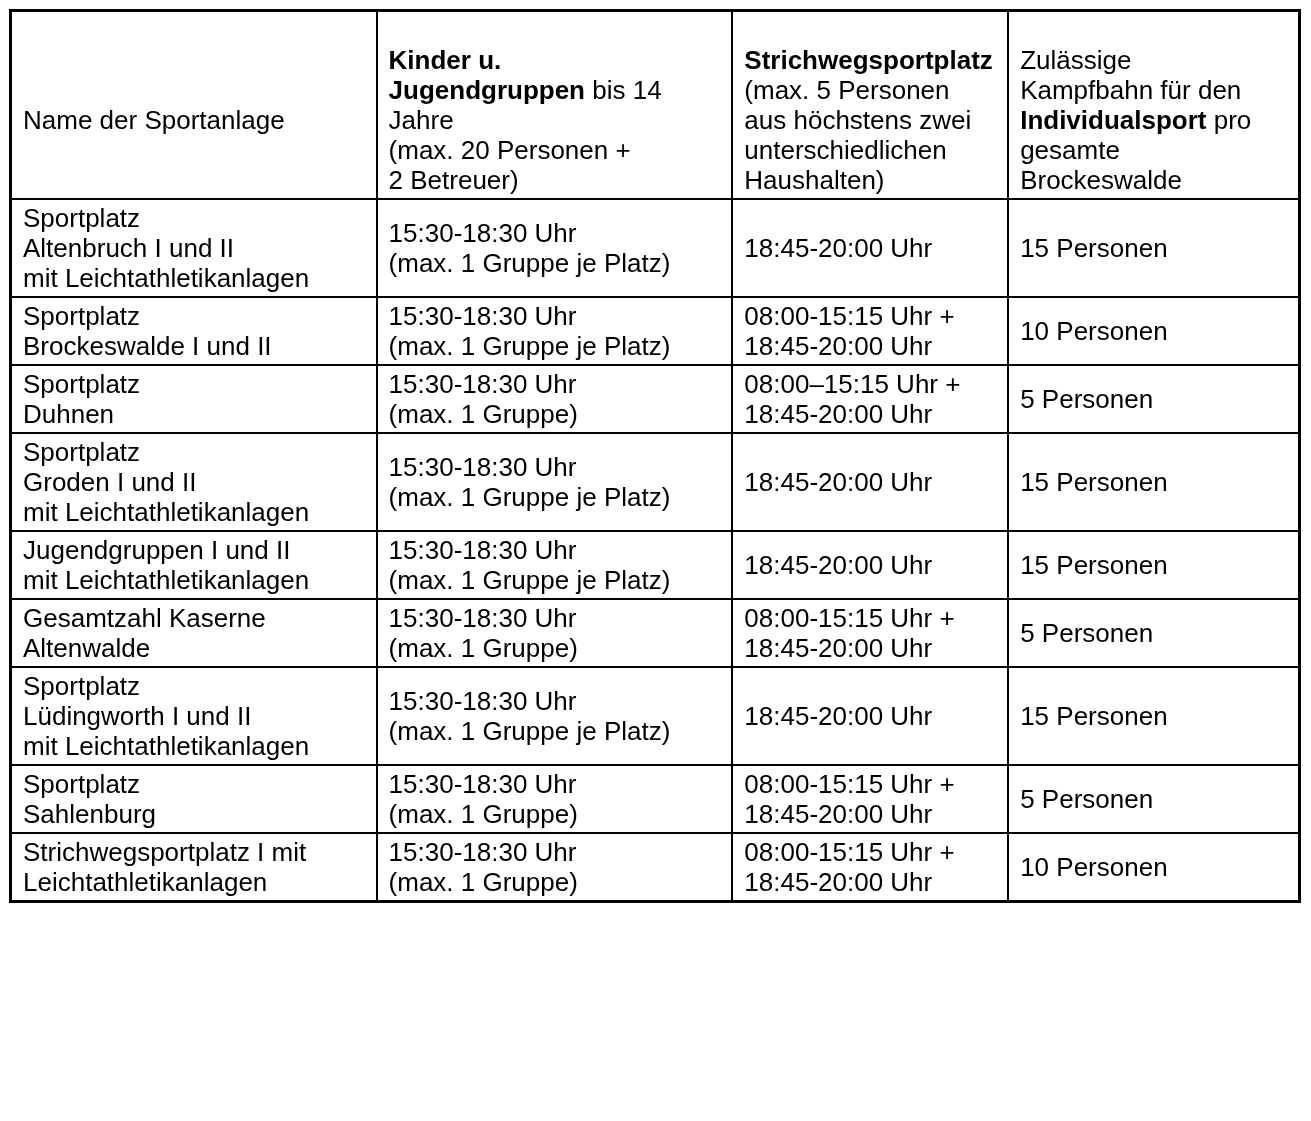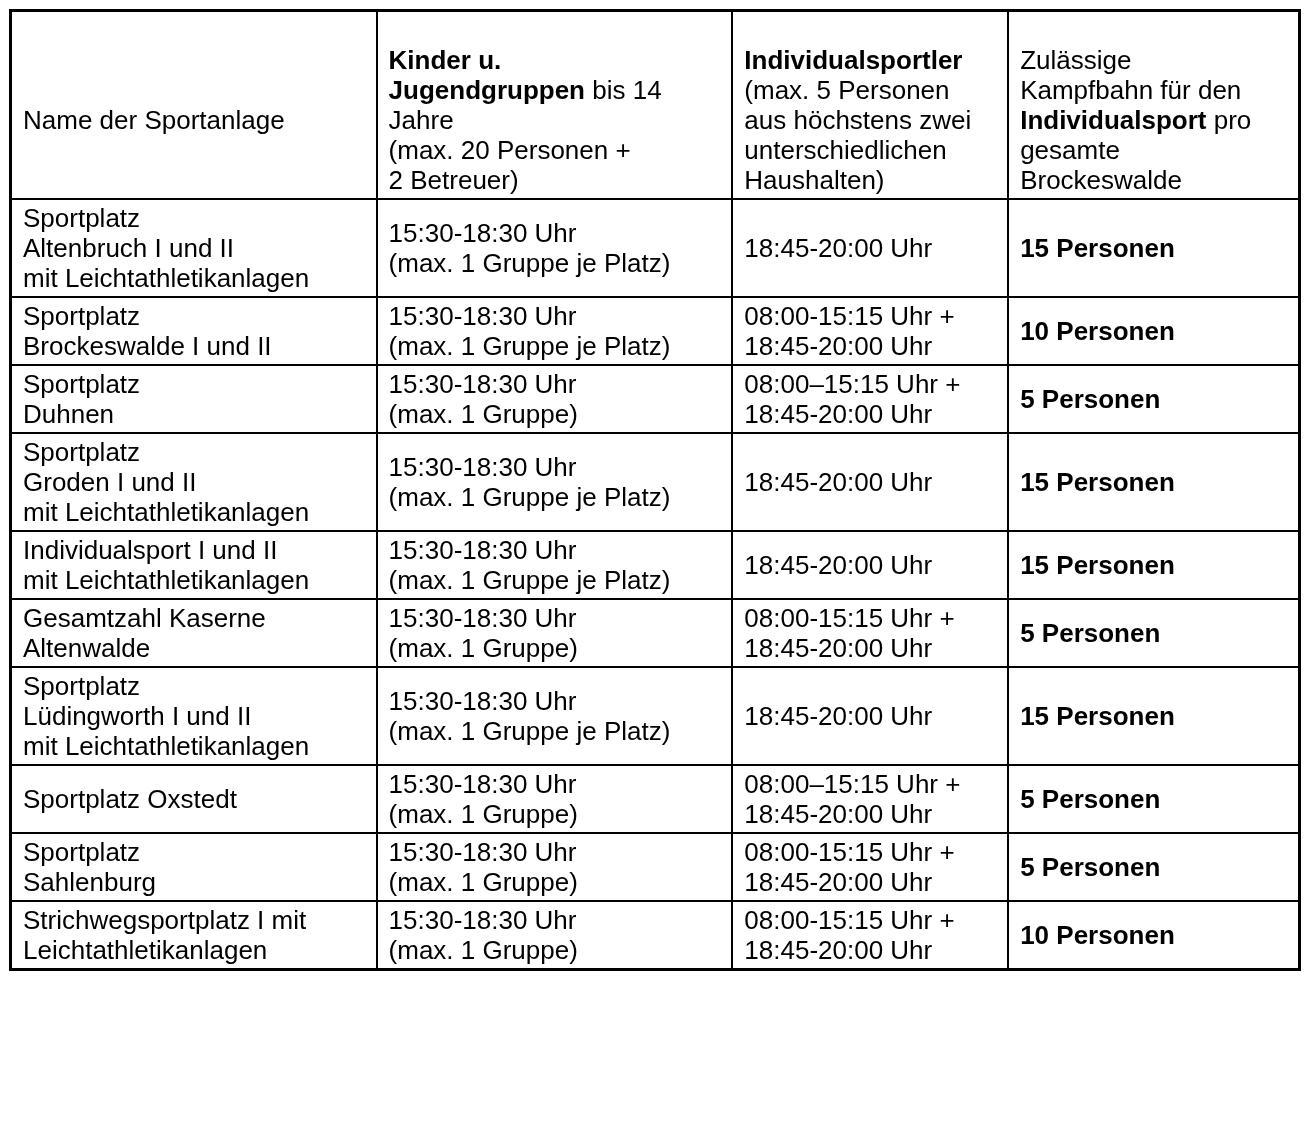--- a/index.html
+++ b/index.html
@@ -27,21 +27,21 @@
     vertical-align: middle;
     text-align: left;
     padding: 3px 12px 3px 11px;
     font-size: 26px;
     line-height: 30px;
     font-weight: normal;
     white-space: pre-line;
     overflow: hidden;
   }
   .b { font-weight: bold; }
-  td.gesamt { font-weight: bold; }
+  td.gesamt { font-weight: normal; }
 </style>
 </head>
 <body>
 
 <div class="page">
   <table class="sport-table">
     <colgroup>
       <col class="c1">
         <col class="c2">
         <col class="c3">
@@ -53,21 +53,21 @@
           <span>Name der Sportanlage</span>
         </th>
         <th>
           <span class="b">Kinder u.
 Jugendgruppen</span><span> bis 14
 Jahre
 (max. 20 Personen +
 2 Betreuer)</span>
         </th>
         <th>
-          <span class="b">Individualsportler</span><span>
+          <span class="b">Strichwegsportplatz</span><span>
 (max. 5 Personen
 aus höchstens zwei
 unterschiedlichen
 Haushalten)</span>
         </th>
         <th>
           <span>Zulässige
 Kampfbahn für den
 </span><span class="b">Individualsport</span><span> pro
 gesamte Brockeswalde</span>
@@ -111,21 +111,21 @@
 Groden I und II
 mit Leichtathletikanlagen</span></td>
     <td><span>15:30-18:30 Uhr
 (max. 1 Gruppe je Platz)</span></td>
     <td><span>18:45-20:00 Uhr</span></td>
     <td class="gesamt"><span>15 Personen</span></td>
   </tr>
 
 
   <tr>
-    <td><span>Individualsport I und II
+    <td><span>Jugendgruppen I und II
 mit Leichtathletikanlagen</span></td>
     <td><span>15:30-18:30 Uhr
 (max. 1 Gruppe je Platz)</span></td>
     <td><span>18:45-20:00 Uhr</span></td>
     <td class="gesamt"><span>15 Personen</span></td>
   </tr>
 
   <tr>
     <td><span>Gesamtzahl Kaserne
 Altenwalde</span></td>
@@ -139,28 +139,20 @@
   <tr>
     <td><span>Sportplatz
 Lüdingworth I und II
 mit Leichtathletikanlagen</span></td>
     <td><span>15:30-18:30 Uhr
 (max. 1 Gruppe je Platz)</span></td>
     <td><span>18:45-20:00 Uhr</span></td>
     <td class="gesamt"><span>15 Personen</span></td>
   </tr>
 
-  <tr>
-    <td><span>Sportplatz Oxstedt</span></td>
-    <td><span>15:30-18:30 Uhr
-(max. 1 Gruppe)</span></td>
-    <td><span>08:00–15:15 Uhr +
-18:45-20:00 Uhr</span></td>
-    <td class="gesamt"><span>5 Personen</span></td>
-  </tr>
 
   <tr>
     <td><span>Sportplatz
 Sahlenburg</span></td>
     <td><span>15:30-18:30 Uhr
 (max. 1 Gruppe)</span></td>
     <td><span>08:00-15:15 Uhr +
 18:45-20:00 Uhr</span></td>
     <td class="gesamt"><span>5 Personen</span></td>
   </tr>

